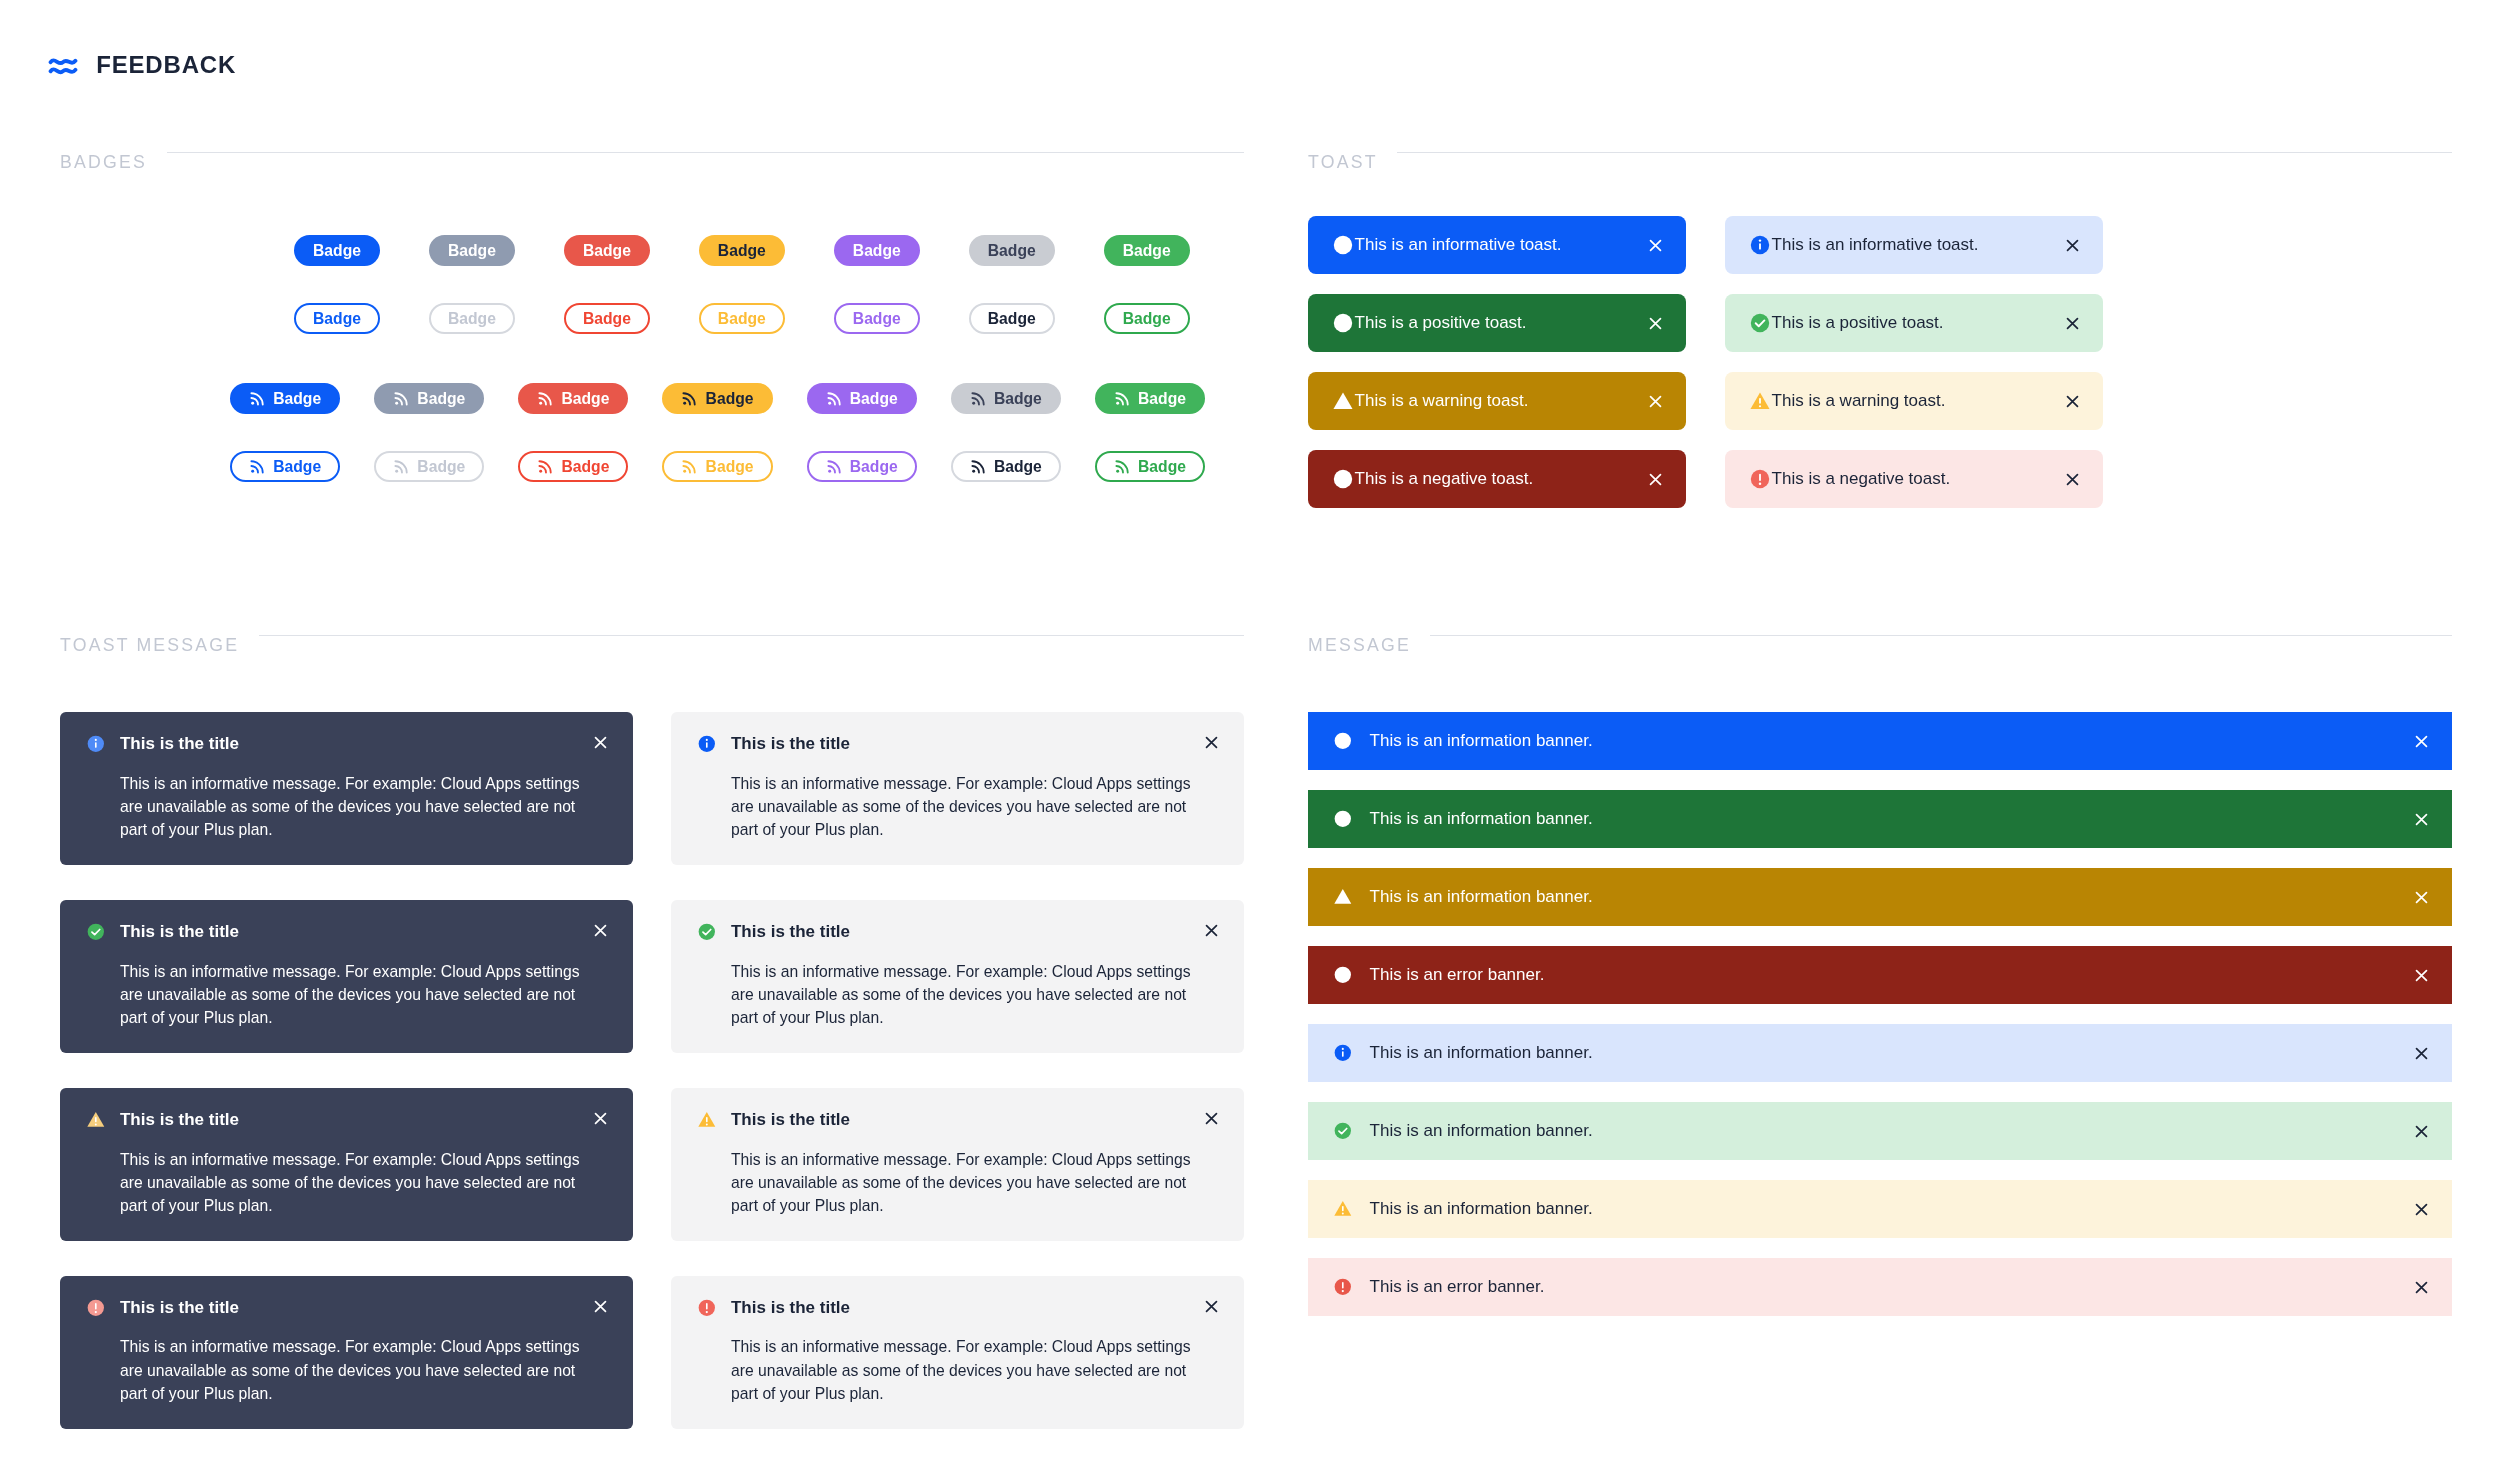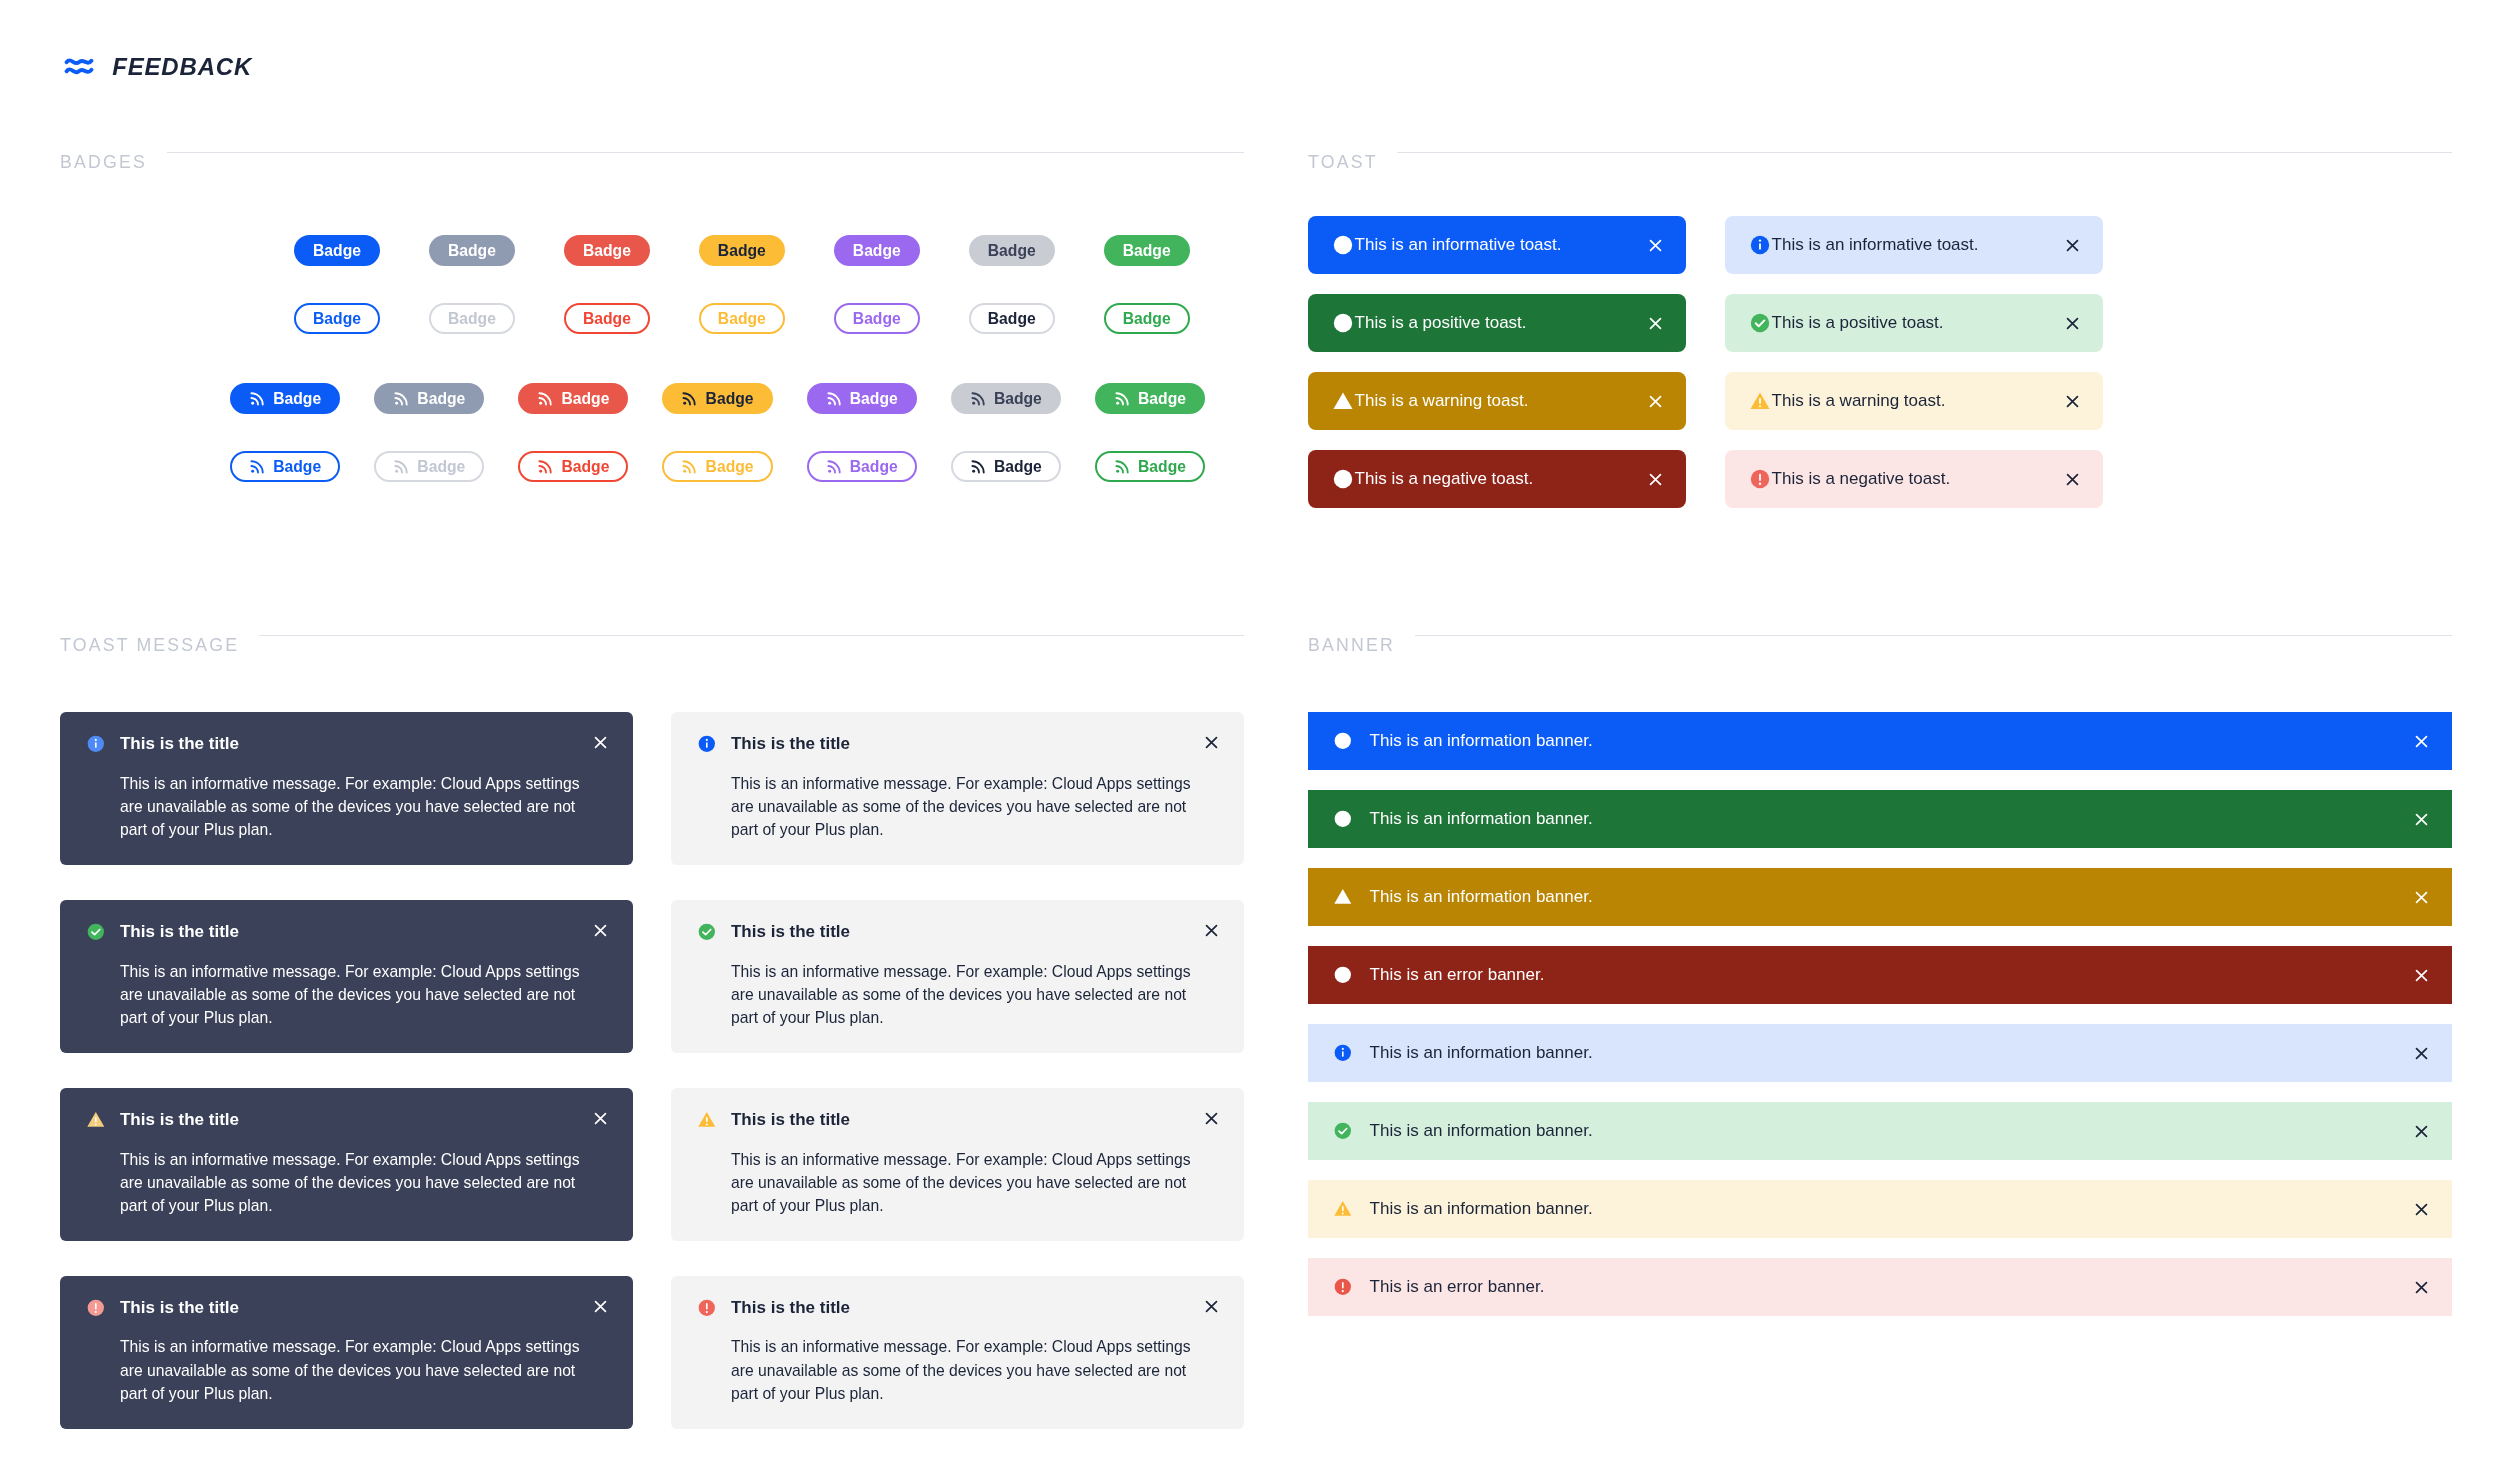--- a/index.html
+++ b/index.html
@@ -15,26 +15,25 @@
   .page {
     position: relative;
     width: 2512px;
     height: 1467px;
     overflow: hidden;
   }
 
   
   .header {
     position: absolute;
-    left: 64px;
+    left: 48px;
     top: 51px;
     display: flex;
-    align-items: flex-end;
+    align-items: flex-start;
     gap: 18.3px;
-    font-style: italic;
   }
   .logo-icon { width: 30px; height: 30px; display: block; }
   .logo-text {
     font-size: 24px;
     font-weight: bold;
     letter-spacing: 0.8px;
     color: #1b2438;
   }
 
   
@@ -606,21 +605,21 @@
                 <path d="M5 5 L19 19 M19 5 L5 19" stroke="#1b2438" stroke-width="2.4" stroke-linecap="round"></path>
               </svg>
             </span>
           </div>
         </div>
     </div>
   </div>
 
   <div class="col-right sec-banner">
     <div class="section-head">
-      <div class="section-title">BANNER</div>
+      <div class="section-title">MESSAGE</div>
       <div class="section-rule"></div>
     </div>
     <div class="banner-wrap" id="banner-list">
         <div class="banner" style="background: rgb(11, 92, 246); color: rgb(255, 255, 255);">
           <span class="bnicon"><svg width="19.6" height="19.6" viewBox="0 0 24 24" xmlns="http://www.w3.org/2000/svg">
               <circle cx="12" cy="12" r="10" fill="#ffffff"></circle>
               <rect x="11" y="10" width="2" height="7" rx="1" fill="#fff"></rect>
               <circle cx="12" cy="7.2" r="1.3" fill="#fff"></circle>
             </svg></span>
           <span class="bntext">This is an information banner.</span>

